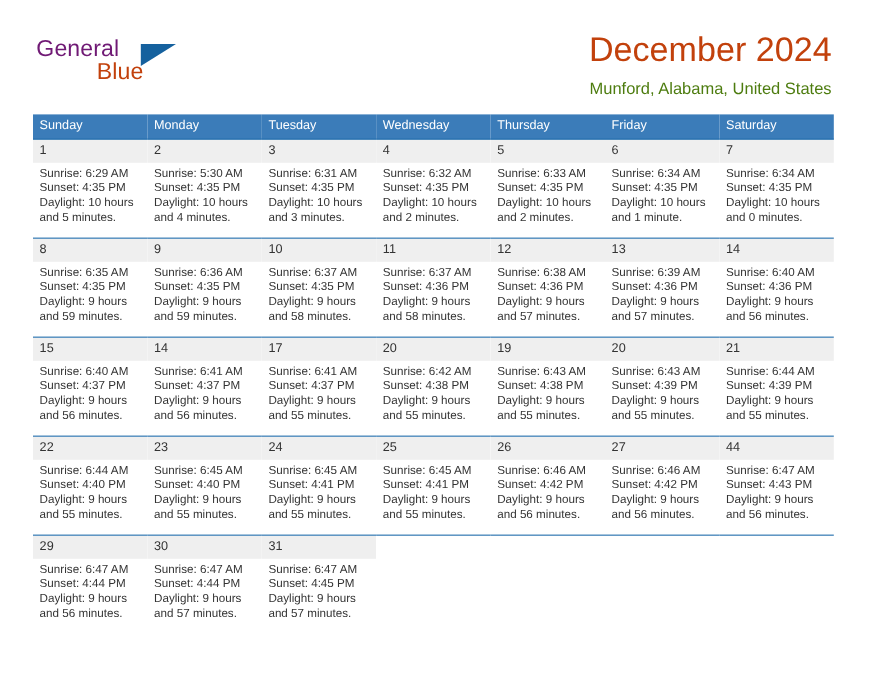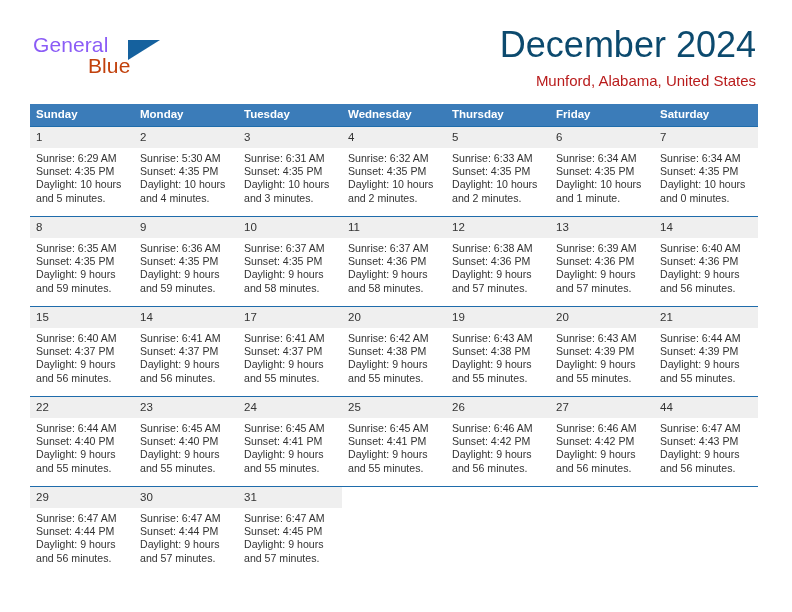--- a/index.html
+++ b/index.html
@@ -34,21 +34,21 @@
     left: 33px;
     top: 33px;
     width: 160px;
     height: 48px;
   }
   .logo-general {
     position: absolute;
     left: 0;
     top: 0;
     font-size: 21px;
-    color: #8b5cf6;
+    color: #701a75;
     letter-spacing: 0.1px;
     font-family: "Liberation Sans", sans-serif;
   }
   .logo-blue {
     position: absolute;
     left: 55px;
     top: 21px;
     font-size: 21px;
     color: #c2410c;
     letter-spacing: 0.1px;
@@ -64,49 +64,49 @@
     border-bottom: 20px solid transparent;
   }
 
   .title-block {
     position: absolute;
     right: 36px;
     top: 28px;
     text-align: right;
   }
   .cal-title {
-    font-size: 36px;
-    color: #0c4a6e;
+    font-size: 31px;
+    color: #c2410c;
     line-height: 34px;
     white-space: nowrap;
     font-weight: normal;
     margin: 0;
   }
   .cal-subtitle {
     font-size: 15px;
-    color: #b91c1c;
+    color: #4d7c0f;
     line-height: 20px;
     margin-top: 9px;
     white-space: nowrap;
   }
 
   
   .calendar {
     position: absolute;
     left: 30px;
     top: 104px;
     width: 728px;
     border-collapse: collapse;
     table-layout: fixed;
   }
   .calendar th {
     background: #3b7cb9;
     color: #ffffff;
     font-size: 11.5px;
-    font-weight: bold;
+    font-weight: normal;
     text-align: left;
     padding: 4px 0 5px 6px;
     line-height: 13px;
     border: none;
   }
   .calendar td {
     vertical-align: top;
     padding: 0;
     border: none;
     border-top: 1px solid #1f6cab;

